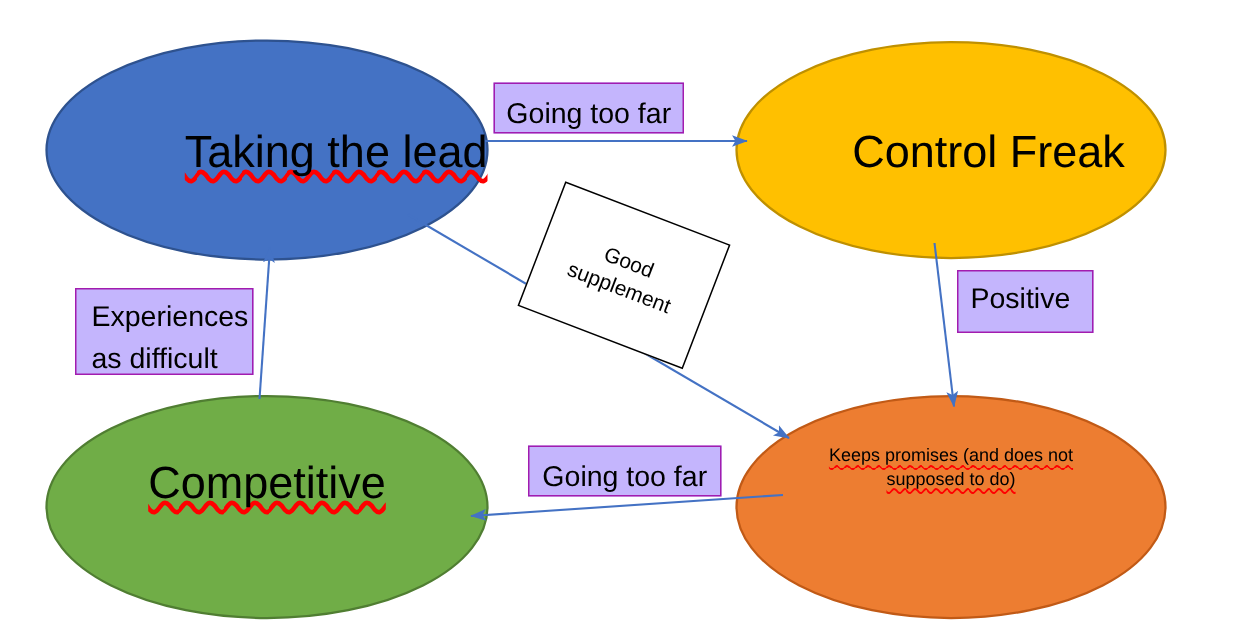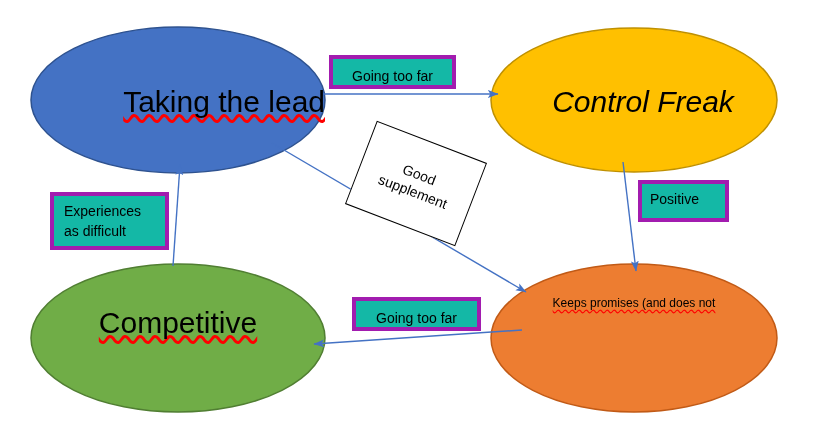--- a/index.html
+++ b/index.html
@@ -38,24 +38,24 @@
     text-decoration: underline wavy #ff0000;
     text-decoration-skip-ink: none;
     text-underline-offset: 2px;
   }
   .node-big { font-size: 30px; }
   .node-small { font-size: 12px; white-space: normal; }
 
   .label-box {
     position: absolute;
     z-index: 4;
-    background: #14b8a6;
-    border: 4px solid #a21caf;
+    background: #c4b5fd;
+    border: 1px solid #a21caf;
     color: #000000;
-    font-size: 14px;
+    font-size: 19px;
     line-height: 1.45;
     box-sizing: border-box;
   }
   .label-box.center { text-align: center; }
   .label-box.left { text-align: left; }
   .rot-box {
     position: absolute;
     z-index: 4;
     background: #ffffff;
     border: 1px solid #000000;
@@ -93,30 +93,31 @@
     <line x1="272" y1="143" x2="526" y2="292" stroke="#4472C4" stroke-width="1.4" marker-end="url(#ah)"></line>
     <line x1="623" y1="162" x2="636" y2="271" stroke="#4472C4" stroke-width="1.4" marker-end="url(#ah)"></line>
     <line x1="522" y1="330" x2="314" y2="344" stroke="#4472C4" stroke-width="1.4" marker-end="url(#ah)"></line>
     <line x1="173" y1="266" x2="180" y2="165" stroke="#4472C4" stroke-width="1.4" marker-end="url(#ah)"></line>
   </svg>
 
   <div class="node-text node-big" style="left:31px; top:82px; width:294px;text-align:right;">
     <span class="u">Taking the lead</span>
   </div>
 
-  <div class="node-text node-big" style="left:491px; top:82px; width:304px;font-style:italic;">
+  <div class="node-text node-big" style="left:507px; top:82px; width:304px;">
     <span>Control Freak</span>
   </div>
 
   <div class="node-text node-big" style="left:31px; top:303px; width:294px;">
     <span class="u">Competitive</span>
   </div>
 
   <div class="node-text node-small" style="left:502px; top:296px; width:264px;">
     <div><span class="u">Keeps promises (and does not</span></div>
+    <div><span class="u">supposed to do)</span></div>
   </div>
 
   <div class="label-box center" style="left:329px; top:55px; width:127px; height:34px; padding-top:7px;">
     <span class="u">Going too far</span>
   </div>
 
   <div class="rot-box" style="left:357px; top:139px; width:118px; height:89px;">
     <div>
       <div><span class="u">Good</span></div>
       <div><span>supplement</span></div>

